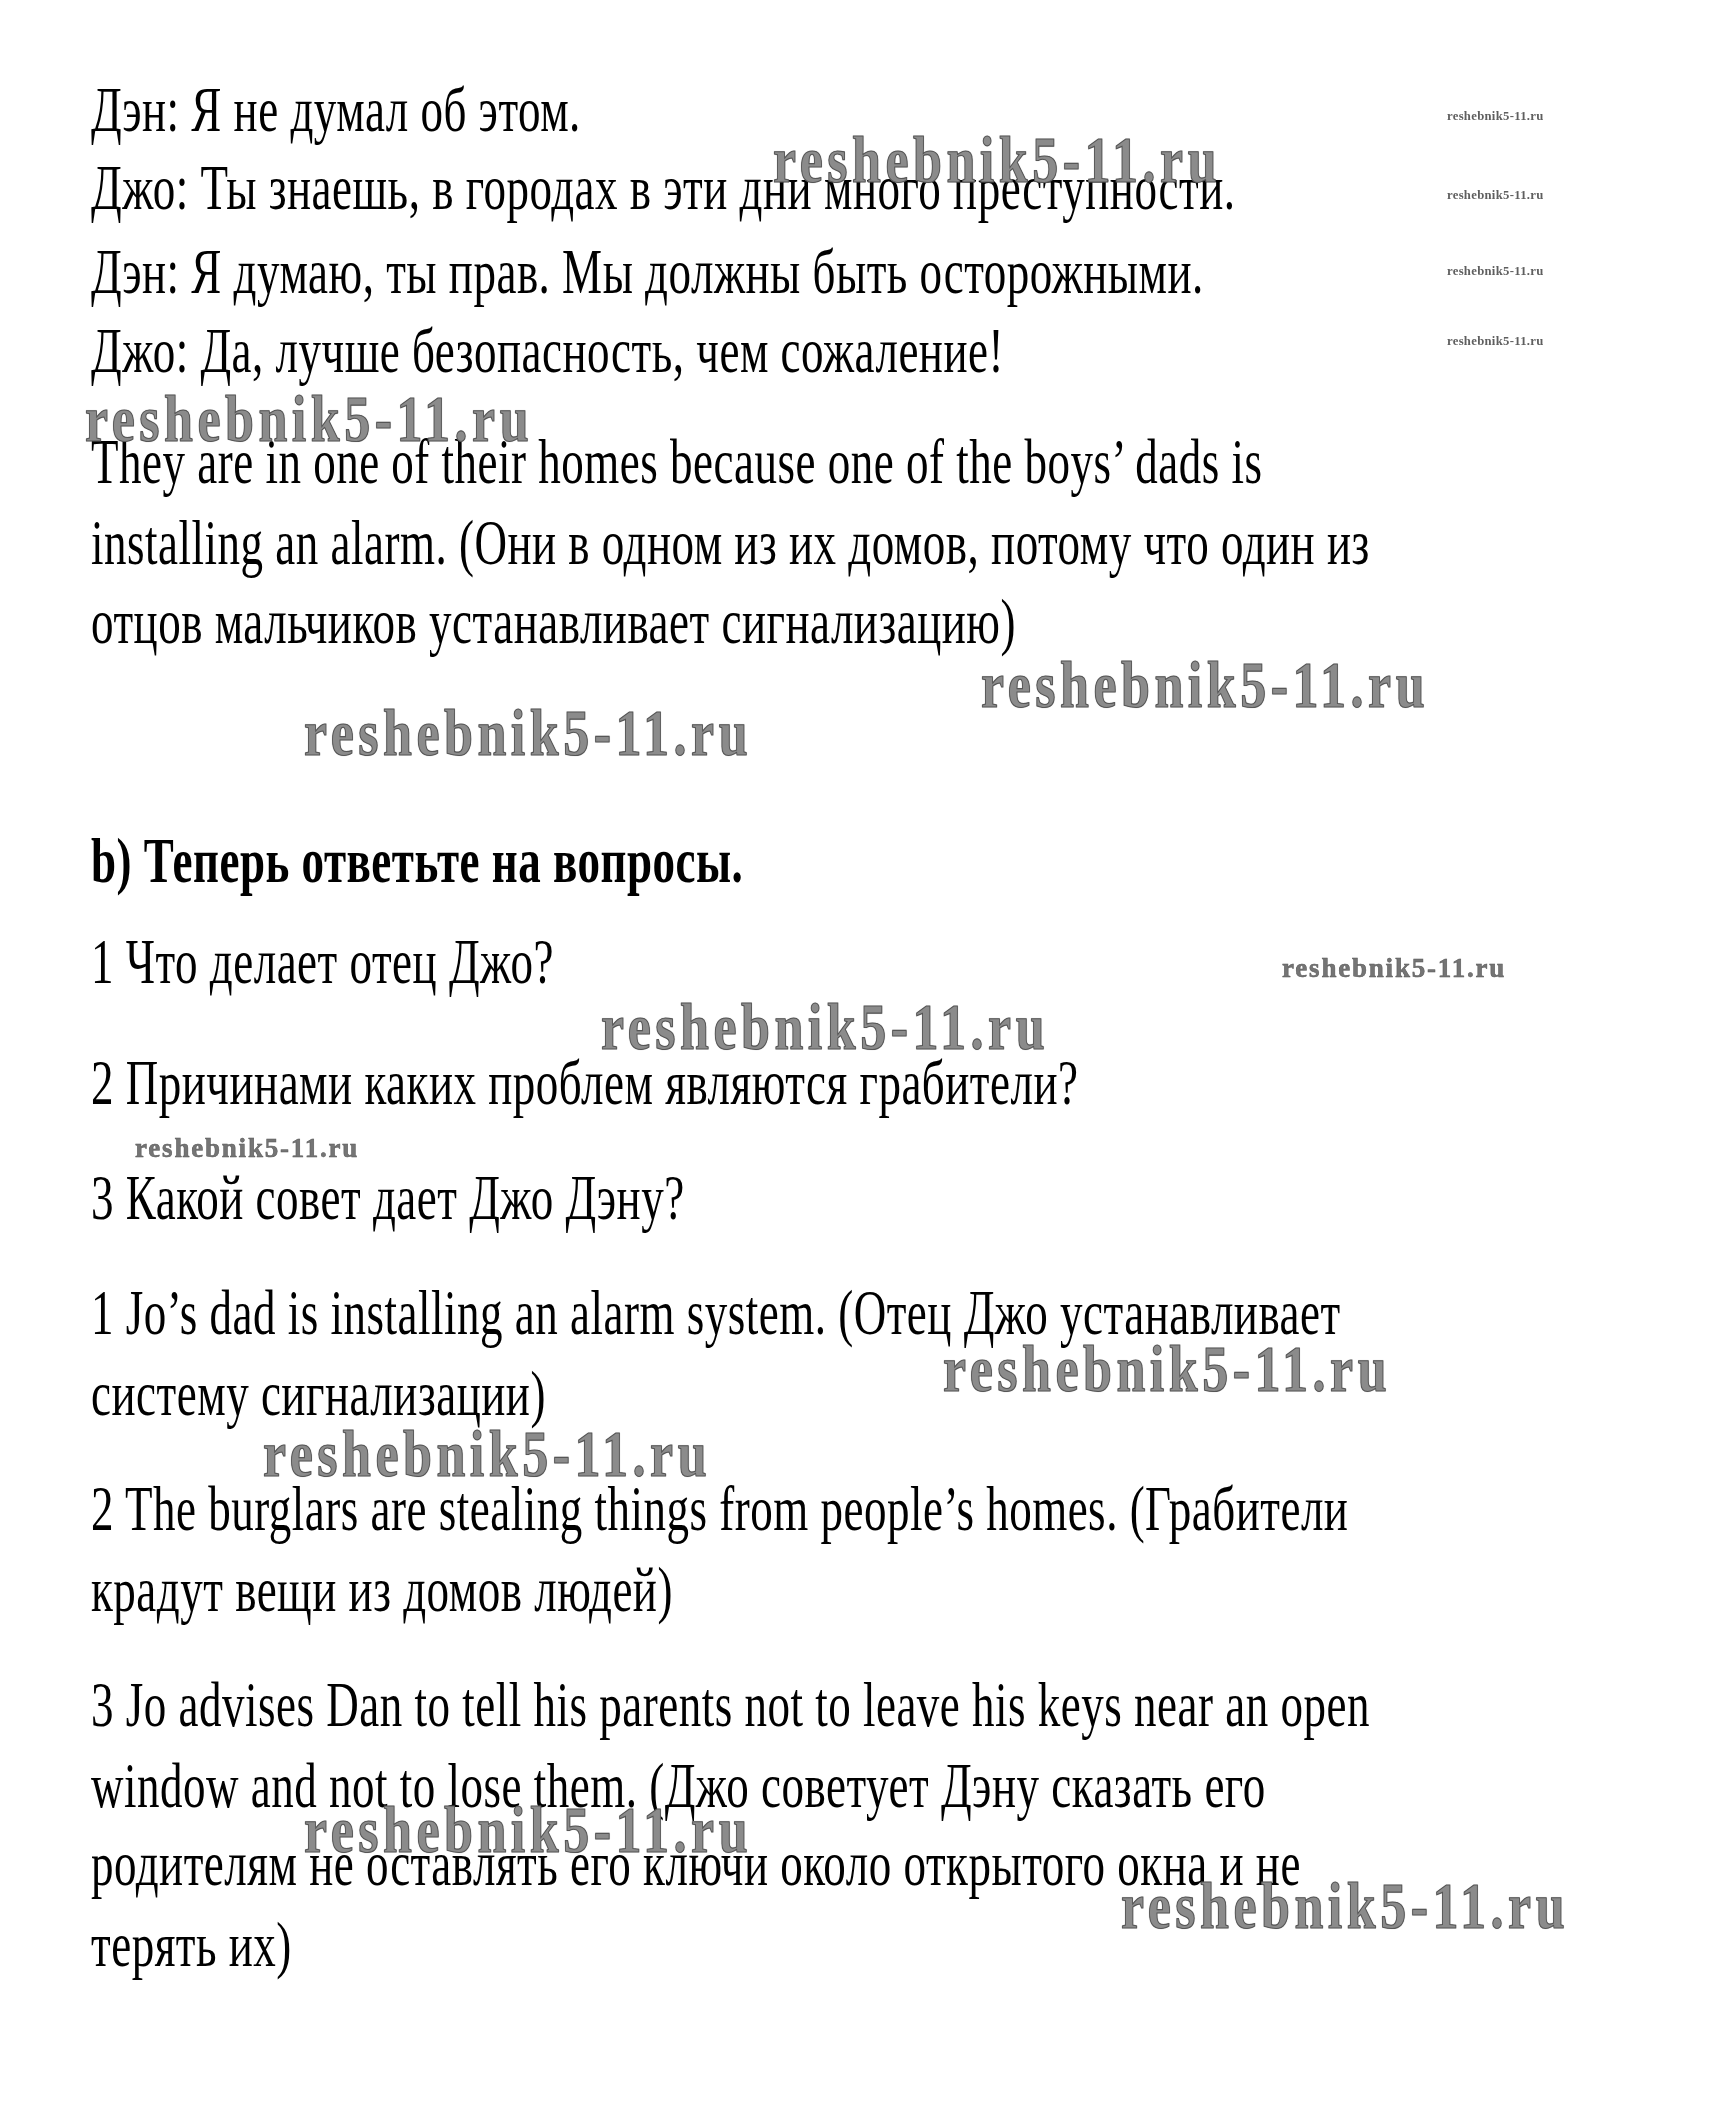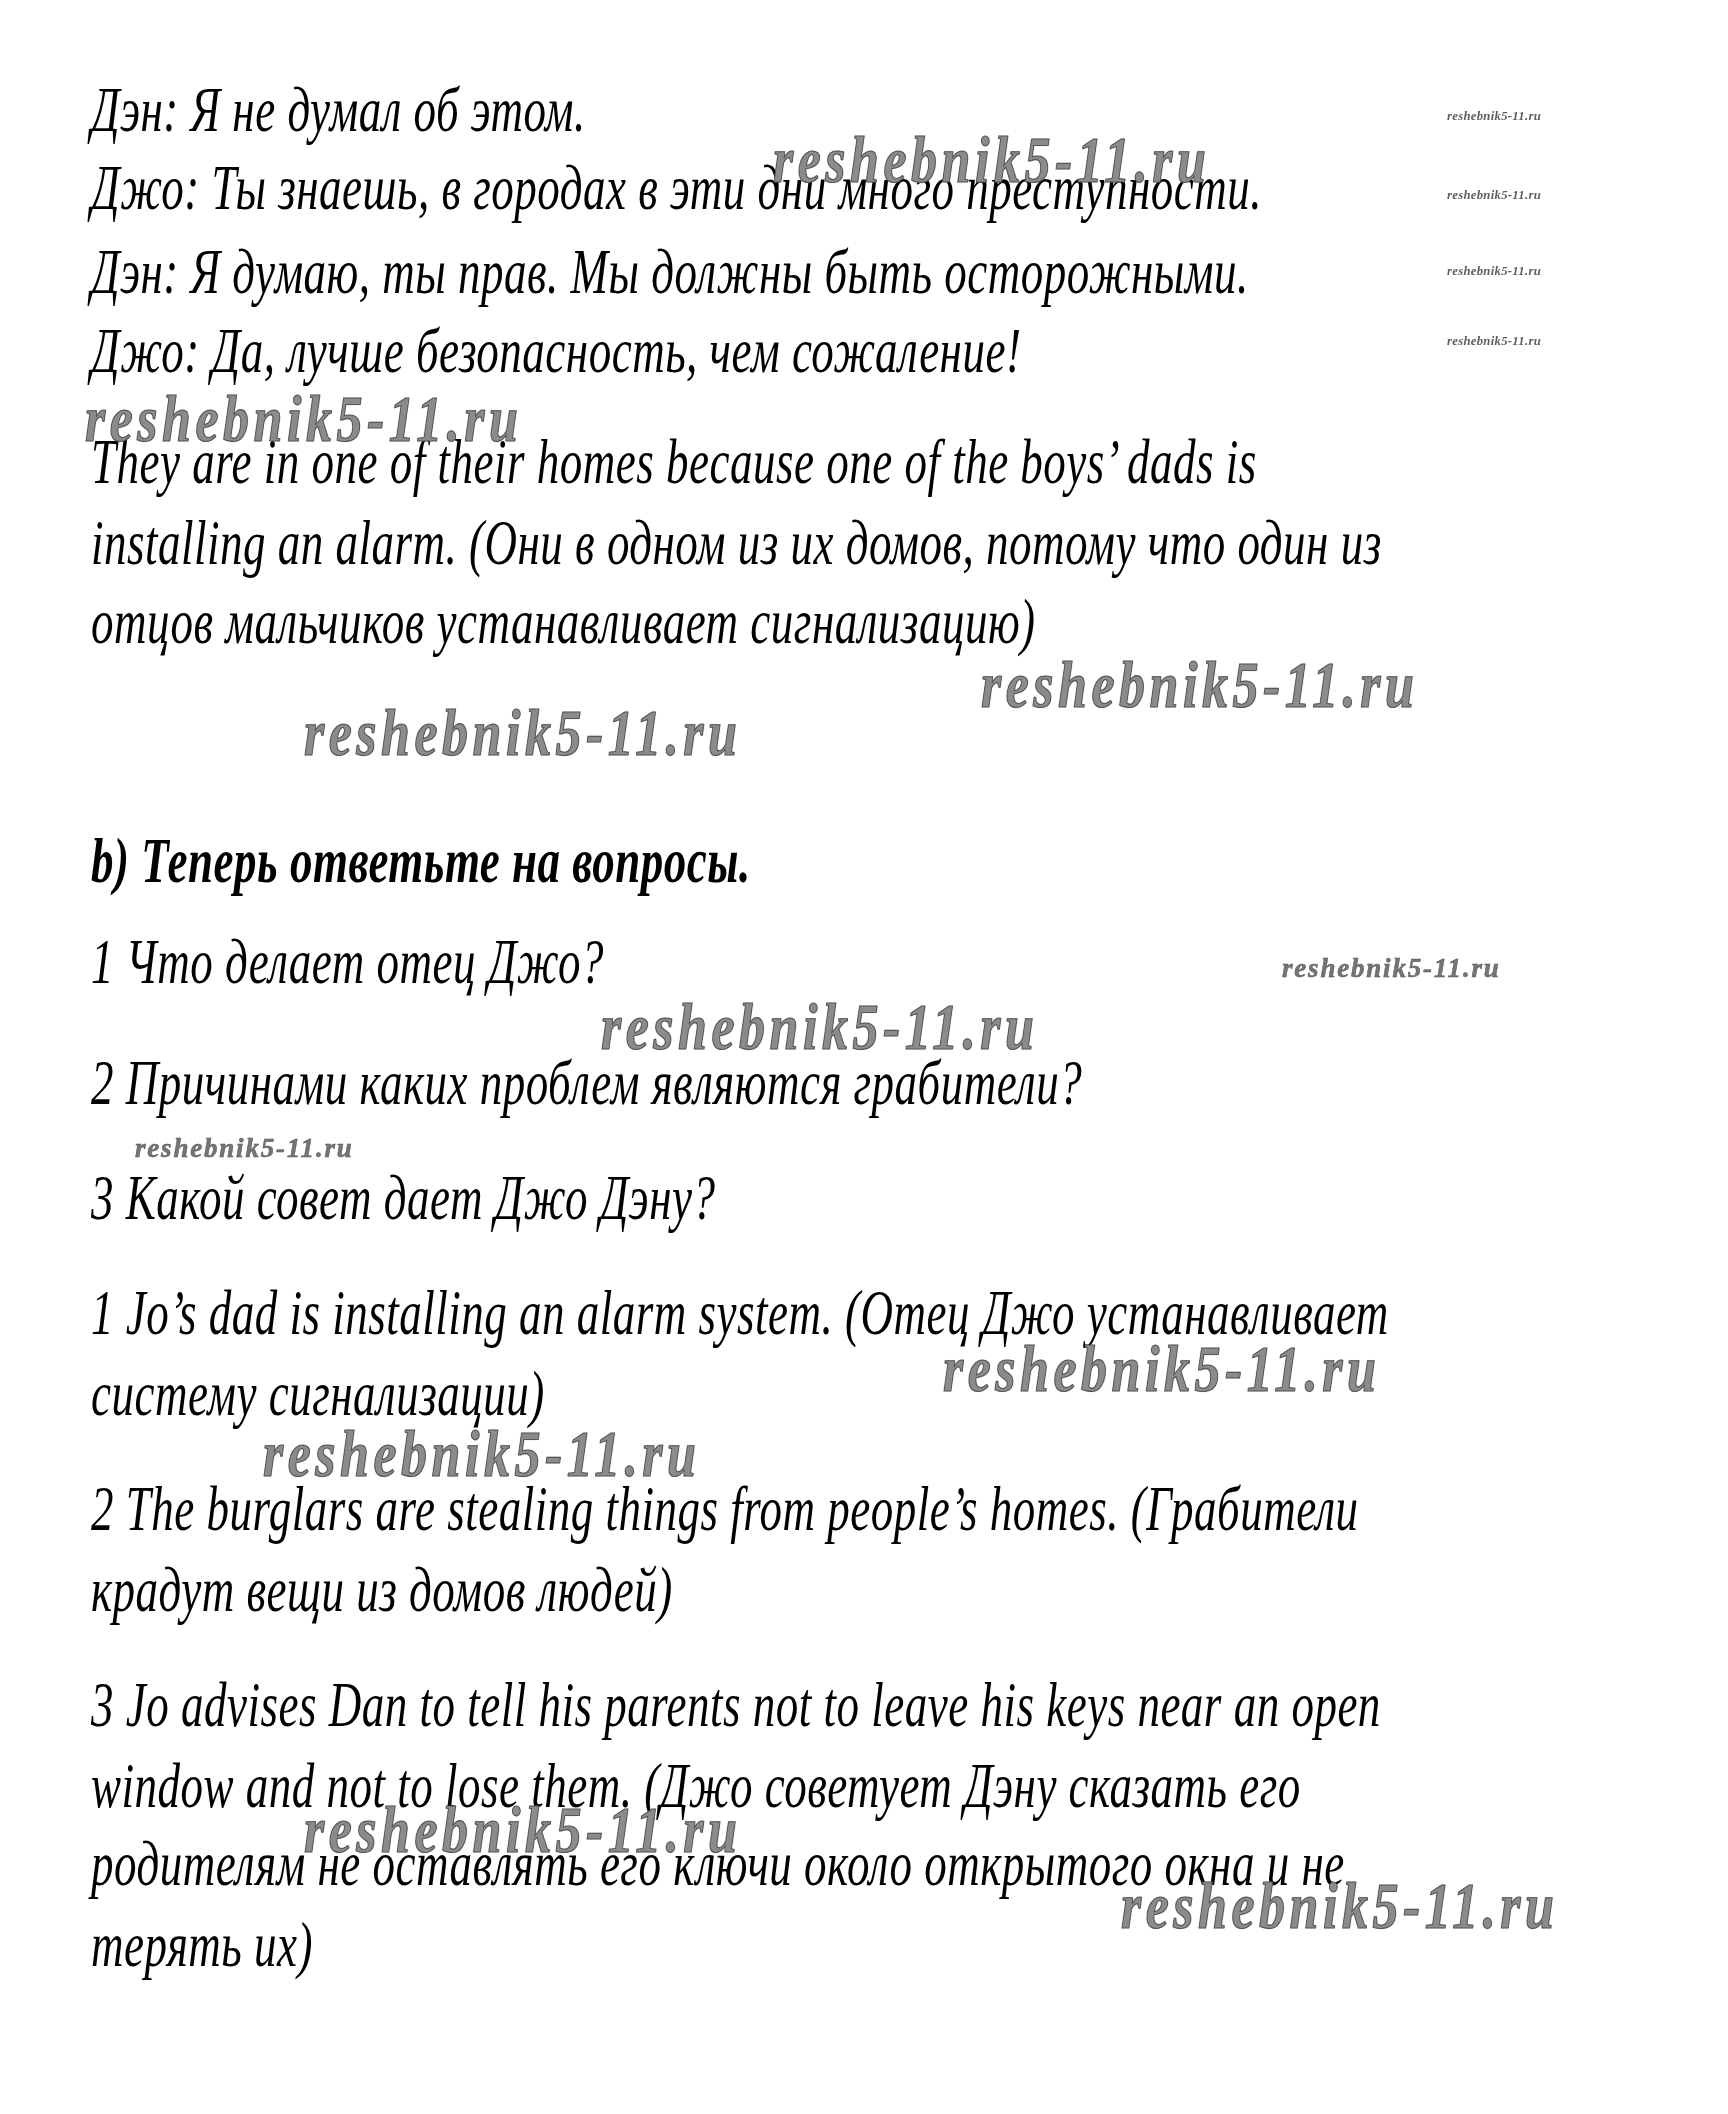--- a/index.html
+++ b/index.html
@@ -8,21 +8,20 @@
     width: 1729px;
     height: 2114px;
     position: relative;
     font-family: "Liberation Serif", "DejaVu Serif", serif;
     overflow: hidden;
   }
   .page {
     position: absolute;
     inset: 0;
     background: #ffffff;
-    font-style: italic;
   }
   
   .line {
     position: absolute;
     left: 91px;
     font-size: 45px;
     line-height: 1;
     letter-spacing: 0.5px;
     color: #000000;
     white-space: nowrap;

